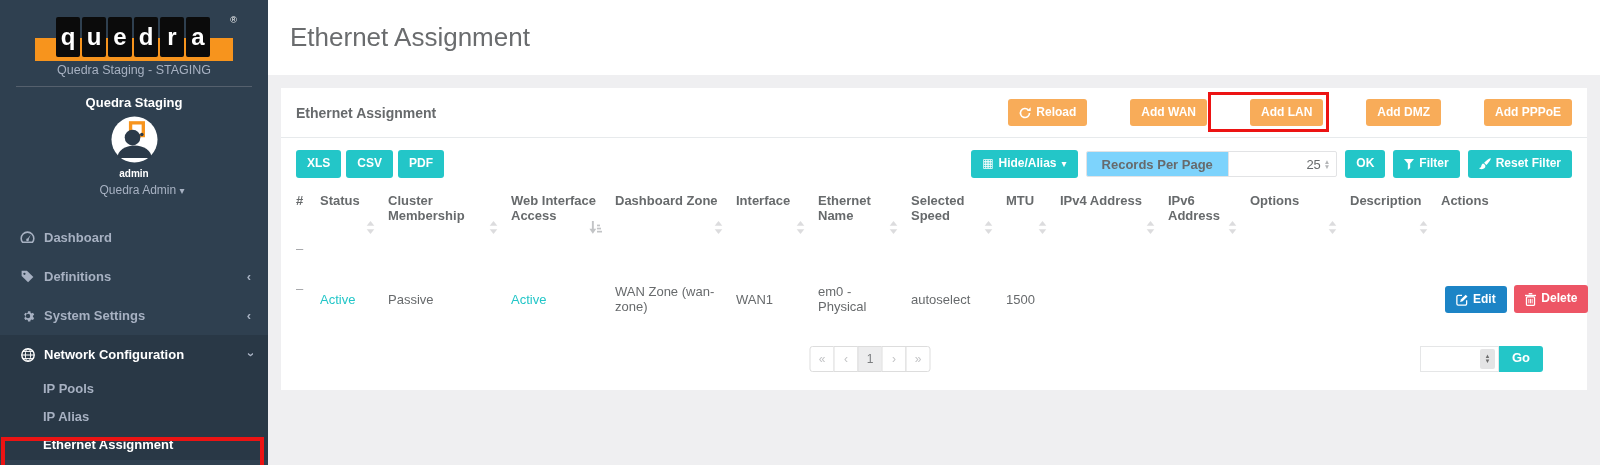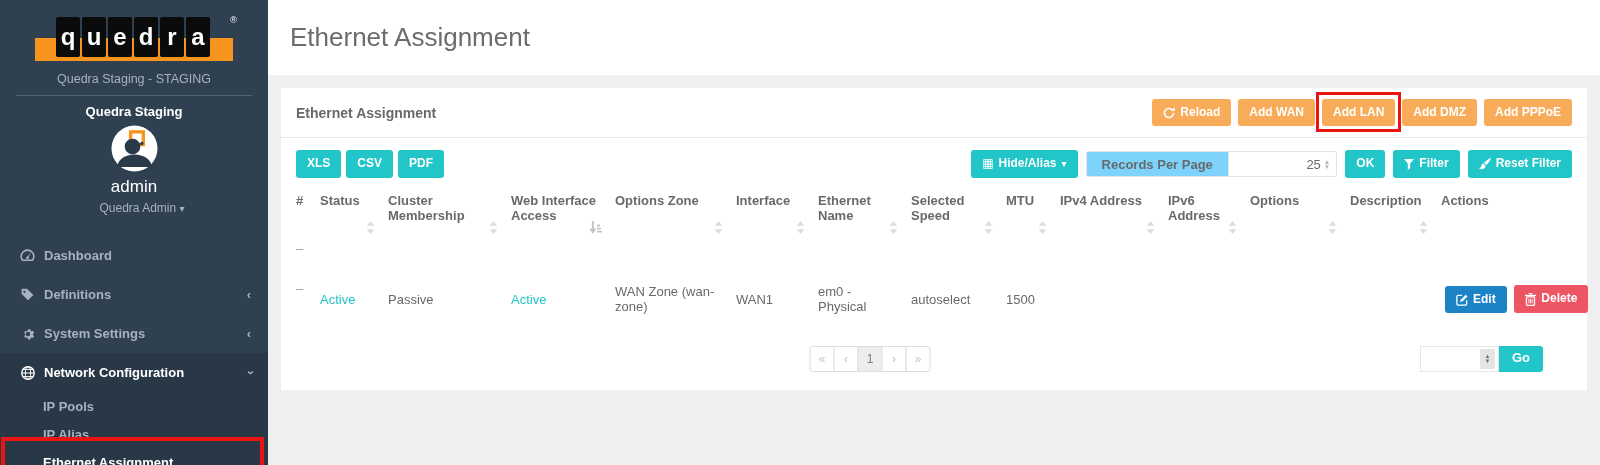--- a/index.html
+++ b/index.html
@@ -8,25 +8,25 @@
   .app { display:flex; width:1600px; height:465px; position:relative; }
 
   
   .sidebar { width:268px; flex:none; background:#2f4050; position:relative; color:#a7b1c2; }
   .side-head { text-align:center; padding-top:17px; }
   .logo { position:relative; width:198px; margin:0 auto; height:46px; }
   .logo-strip { position:absolute; left:0; right:0; bottom:2px; height:23px; background:#f7941d; }
   .logo-tiles { position:absolute; left:21px; top:0; display:flex; gap:2px; }
   .logo-tile { width:24px; height:40px; background:#0b0b0b; border-radius:2px; color:#fff; font-weight:700; font-size:24px; display:flex; align-items:center; justify-content:center; line-height:1; }
   .logo-reg { position:absolute; right:-4px; top:-2px; color:#fff; font-size:9px; }
-  .env-name { margin-top:9px; font-size:12.5px; color:#a7b1c2; }
+  .env-name { font-size:12.5px; color:#a7b1c2; }
   .side-divider { border:none; border-top:1px solid #55606d; margin:9px 16px 8px; }
   .org-name { color:#fff; font-weight:700; font-size:13px; margin-bottom:6px; }
   .avatar { display:block; margin:0 auto; }
-  .username { color:#fff; font-weight:400; font-size:17px; margin-top:5px; }
+  .username { color:#fff; font-weight:700; font-size:10px; margin-top:5px; }
   .role { font-size:12px; margin-top:4px; cursor:pointer;padding-left:16px; }
   .role .caret { font-size:10px; }
   .nav { margin-top:21px; }
   .nav-item { display:flex; align-items:center; gap:9px; height:39px; padding:0 17px 0 20px; font-weight:600; cursor:pointer; }
   .nav-item .nav-icon { width:15px; display:flex; justify-content:center; flex:none; }
   .nav-chevron { margin-left:auto; font-size:13px; color:#a7b1c2; }
   .nav-chevron.rot { transform:rotate(-90deg); display:inline-block; }
   .nav-section-active { background:#293846; padding-bottom:2px; }
   .nav-section-active > .nav-item { color:#fff; }
   .sub-item { height:28px; display:flex; align-items:center; padding-left:43px; font-weight:600; cursor:pointer; color:#a7b1c2; }
@@ -36,21 +36,21 @@
   .main { flex:1; min-width:0; display:flex; flex-direction:column; background:#efeff1; }
   .page-header { background:#fff; height:75px; display:flex; align-items:center; padding-left:22px; flex:none; }
   .page-title { font-size:26px; font-weight:400; color:#6a6c6e; }
   .content { padding:13px; }
   .panel { background:#fff; }
   .panel-heading { display:flex; align-items:center; justify-content:space-between; padding:11px 15px; border-bottom:1px solid #e7eaec; }
   .panel-title { font-size:14px; font-weight:700; color:#676a6c; }
   .heading-actions { display:flex; align-items:center; gap:7px; }
 
   .btn { display:inline-flex; align-items:center; justify-content:center; gap:5px; border:none; border-radius:3px; color:#fff; font-size:12px; font-weight:600; padding:5px 11px; cursor:pointer; font-family:inherit; line-height:1.45; }
-  .btn-warning { background:#f8ac59; }
+  .btn-warning { background:#f8ac59;margin-left:36px; }
   .btn-info { background:#23c6c8; }
   .btn-primary { background:#1c84c6; }
   .btn-danger { background:#ed5565; }
 
   .annot-wrap { position:relative; display:inline-flex; }
   .annot-box { position:absolute; left:-6px; right:-6px; top:-7px; bottom:-6px; border:3px solid #ec1313; pointer-events:none; }
 
   .panel-body { padding:12px 15px 0; }
   .toolbar { display:flex; align-items:center; justify-content:space-between; }
   .toolbar-left { display:flex; gap:5px; }
@@ -284,21 +284,21 @@
                         <path d="M4.5 13 8.3 8.2H.7z" fill="#dcdcde"></path>
                       </svg></span></th>
                 <th class="sortable"><span>Web Interface Access</span>
                   <span class="sort"><svg width="13" height="13" viewBox="0 0 13 13">
                         <path d="M2.9 0h1.9v8.4H2.9z" fill="#c2c4c6"></path>
                         <path d="M.4 7.8 3.85 12.8 7.3 7.8z" fill="#c2c4c6"></path>
                         <rect x="8" y="3.6" width="3" height="1.7" fill="#c2c4c6"></rect>
                         <rect x="8" y="6.7" width="4" height="1.7" fill="#c2c4c6"></rect>
                         <rect x="8" y="9.8" width="5" height="1.7" fill="#c2c4c6"></rect>
                       </svg></span></th>
-                <th class="sortable"><span>Options Zone</span>
+                <th class="sortable"><span>Dashboard Zone</span>
                   <span class="sort"><svg width="9" height="13" viewBox="0 0 9 13">
                         <path d="M4.5 0 8.3 4.8H.7z" fill="#dcdcde"></path>
                         <path d="M4.5 13 8.3 8.2H.7z" fill="#dcdcde"></path>
                       </svg></span></th>
                 <th class="sortable"><span>Interface</span>
                   <span class="sort"><svg width="9" height="13" viewBox="0 0 9 13">
                         <path d="M4.5 0 8.3 4.8H.7z" fill="#dcdcde"></path>
                         <path d="M4.5 13 8.3 8.2H.7z" fill="#dcdcde"></path>
                       </svg></span></th>
                 <th class="sortable"><span>Ethernet Name</span>

